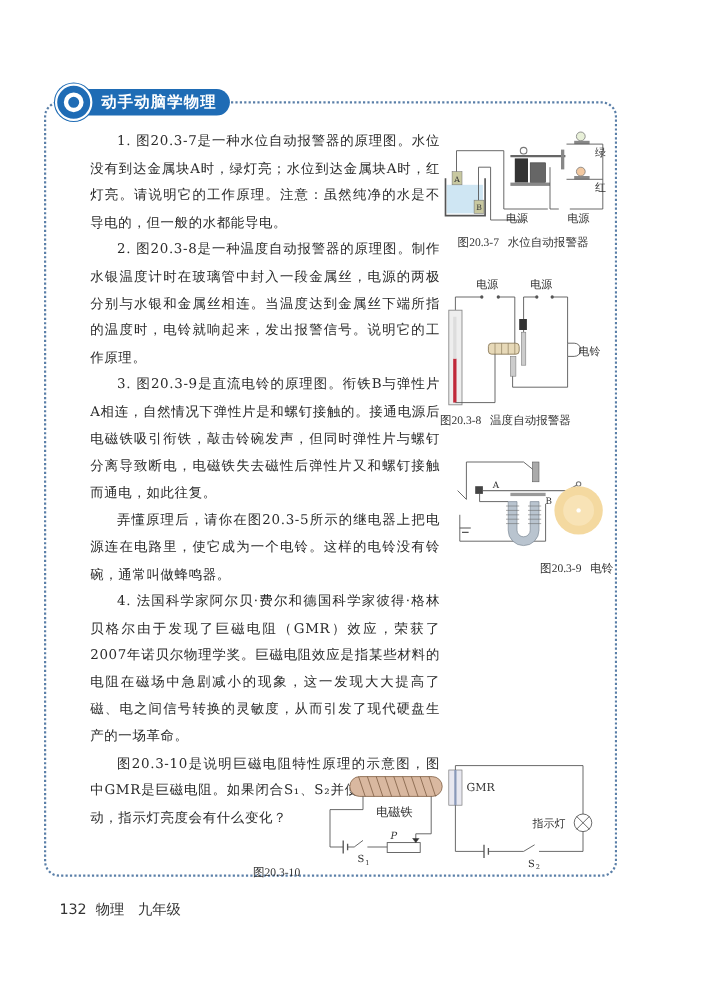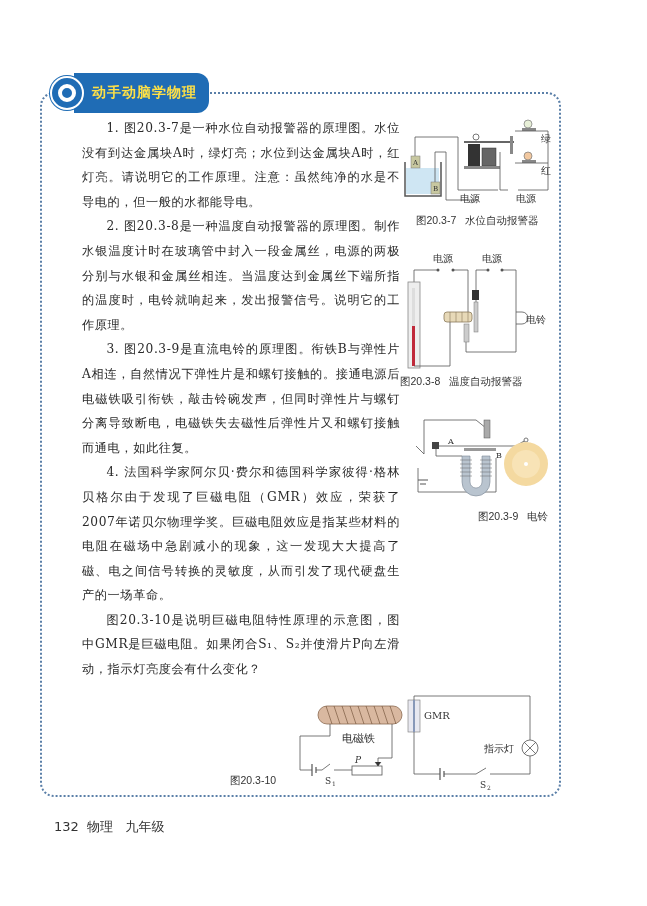--- a/index.html
+++ b/index.html
@@ -15,36 +15,36 @@
   }
   .banner-circle {
     width: 34px; height: 34px; border-radius: 50%; background: #1f6cb5;
     display: flex; align-items: center; justify-content: center; position: relative; z-index: 2;
     border: 2px solid #fff; box-shadow: 0 0 0 1px #1f6cb5;
   }
   .banner-circle .ring {
     width: 18px; height: 18px; border-radius: 50%; border: 4px solid #fff;
   }
   .banner-pill {
-    margin-left: -10px; height: 40px; padding: 0 12px 0 18px; background: #1f6cb5; color: #fde047;
+    margin-left: -10px; height: 24px; padding: 0 12px 0 18px; background: #1f6cb5; color: #ffffff;
     border-radius: 0 12px 12px 0; display: flex; align-items: center;
     font-family: Liberation Mono, monospace; font-size: 14px; font-weight: bold; letter-spacing: 1px;
   }
 
   .text-col {
     position: absolute; left: 82px; top: 116px; width: 318px;
     font-size: 12.2px; line-height: 24.6px; letter-spacing: 0.6px; text-align: justify;
   }
   .para { text-indent: 2em; }
   .para + .para { margin-top: 0; }
 
   .fig { position: absolute; }
   .fig svg { display: block; }
   .caption {
-    font-family: Liberation Sans, sans-serif; font-size: 10.5px; color: #333; white-space: pre;
+    font-family: Liberation Serif, serif; font-size: 10.5px; color: #333; white-space: pre;
     position: absolute;
   }
 
   .footer {
     position: absolute; left: 54px; top: 818px; font-family: "DejaVu Sans", "Liberation Sans", sans-serif;
     font-size: 13px; color: #333; white-space: pre;
   }
 </style>
 </head>
 <body>
@@ -55,20 +55,21 @@
   <div class="banner-circle">
       <div class="ring"></div>
     </div>
   <div class="banner-pill">动手动脑学物理</div>
 </div>
 
 <div class="text-col">
   <p class="para">1. 图20.3-7是一种水位自动报警器的原理图。水位没有到达金属块A时，绿灯亮；水位到达金属块A时，红灯亮。请说明它的工作原理。注意：虽然纯净的水是不导电的，但一般的水都能导电。</p>
   <p class="para">2. 图20.3-8是一种温度自动报警器的原理图。制作水银温度计时在玻璃管中封入一段金属丝，电源的两极分别与水银和金属丝相连。当温度达到金属丝下端所指的温度时，电铃就响起来，发出报警信号。说明它的工作原理。</p>
   <p class="para">3. 图20.3-9是直流电铃的原理图。衔铁B与弹性片A相连，自然情况下弹性片是和螺钉接触的。接通电源后电磁铁吸引衔铁，敲击铃碗发声，但同时弹性片与螺钉分离导致断电，电磁铁失去磁性后弹性片又和螺钉接触而通电，如此往复。</p>
+  <p class="para">弄懂原理后，请你在图20.3-5所示的继电器上把电源连在电路里，使它成为一个电铃。这样的电铃没有铃碗，通常叫做蜂鸣器。</p>
   <p class="para">4. 法国科学家阿尔贝·费尔和德国科学家彼得·格林贝格尔由于发现了巨磁电阻（GMR）效应，荣获了2007年诺贝尔物理学奖。巨磁电阻效应是指某些材料的电阻在磁场中急剧减小的现象，这一发现大大提高了磁、电之间信号转换的灵敏度，从而引发了现代硬盘生产的一场革命。</p>
   <p class="para">图20.3-10是说明巨磁电阻特性原理的示意图，图中GMR是巨磁电阻。如果闭合S₁、S₂并使滑片P向左滑动，指示灯亮度会有什么变化？</p>
 </div>
 
 <div class="fig" style="left:398px; top:112px; width:156px; height:120px;">
   <svg width="156" height="92" viewBox="0 0 156 92">
 
     <rect x="8" y="56" width="33" height="26" fill="#cfe6f3"></rect>
     <path d="M7,50 V84 H43 V50" fill="none" stroke="#555" stroke-width="1.5"></path>
 
@@ -145,21 +146,21 @@
     <rect x="86" y="6" width="6" height="18" fill="#aaa" stroke="#555" stroke-width="0.5"></rect>
     <path d="M38,35 V42 H64" fill="none" stroke="#555" stroke-width="0.8"></path>
 
     <path d="M64,42 V68 a14,14 0 0 0 28,0 V42 h-8 V68 a6,6 0 0 1 -12,0 V42 z" fill="#b9c4cf" stroke="#7a8793" stroke-width="0.6"></path>
     <path d="M62,46 h12 M62,50 h12 M62,54 h12 M62,58 h12 M62,62 h12 M82,46 h12 M82,50 h12 M82,54 h12 M82,58 h12 M82,62 h12" stroke="#666" stroke-width="0.5"></path>
 
     <circle cx="128" cy="50" r="22" fill="#f4d9a0"></circle>
     <circle cx="128" cy="50" r="14" fill="#f8e3b6"></circle>
     <circle cx="128" cy="50" r="2" fill="#fff"></circle>
   </svg>
-  <div class="caption" style="left:40px; top:96px;padding-left:40px;">图20.3-9   电铃</div>
+  <div class="caption" style="left:53px; top:96px;padding-left:40px;">图20.3-9   电铃</div>
 </div>
 
 <div class="fig" style="left:230px; top:690px; width:330px; height:100px;">
   <svg width="330" height="100" viewBox="0 0 330 100">
 
     <rect x="88" y="16" width="84" height="18" rx="9" fill="#d9b8a0" stroke="#8a6a50" stroke-width="0.8"></rect>
     <path d="M96,16 l6,18 M104,16 l6,18 M112,16 l6,18 M120,16 l6,18 M128,16 l6,18 M136,16 l6,18 M144,16 l6,18 M152,16 l6,18 M160,16 l6,18" stroke="#6a4a30" stroke-width="0.6"></path>
     <text x="112" y="52" font-size="11" fill="#333">电磁铁</text>
     <path d="M100,34 V46 H70 V80 H82" fill="none" stroke="#555" stroke-width="0.8"></path>
     <path d="M82,74 V86 M86,77 V83" stroke="#555" stroke-width="1.2"></path>
@@ -177,16 +178,16 @@
     <path d="M184,10 V6 H300 V50" fill="none" stroke="#555" stroke-width="0.8"></path>
     <path d="M184,42 V84 H210" fill="none" stroke="#555" stroke-width="0.8"></path>
     <path d="M210,78 V90 M214,81 V87" stroke="#555" stroke-width="1.2"></path>
     <path d="M214,84 H246 L256,78 M260,84 H300 V66" fill="none" stroke="#555" stroke-width="0.8"></path>
     <text x="250" y="98" font-size="9" fill="#333">S</text>
     <text x="257" y="100" font-size="6" fill="#333">2</text>
     <circle cx="300" cy="58" r="8" fill="#fff" stroke="#555" stroke-width="0.8"></circle>
     <path d="M294,52 L306,64 M306,52 L294,64" stroke="#555" stroke-width="0.8"></path>
     <text x="254" y="62" font-size="10" fill="#333">指示灯</text>
   </svg>
-  <div class="caption" style="left:0px; top:84px;">图20.3-10</div>
+  <div class="caption" style="left:0px; top:96px;">图20.3-10</div>
 </div>
 
 <div class="footer">132  物理   九年级</div>
 
 </body></html>

